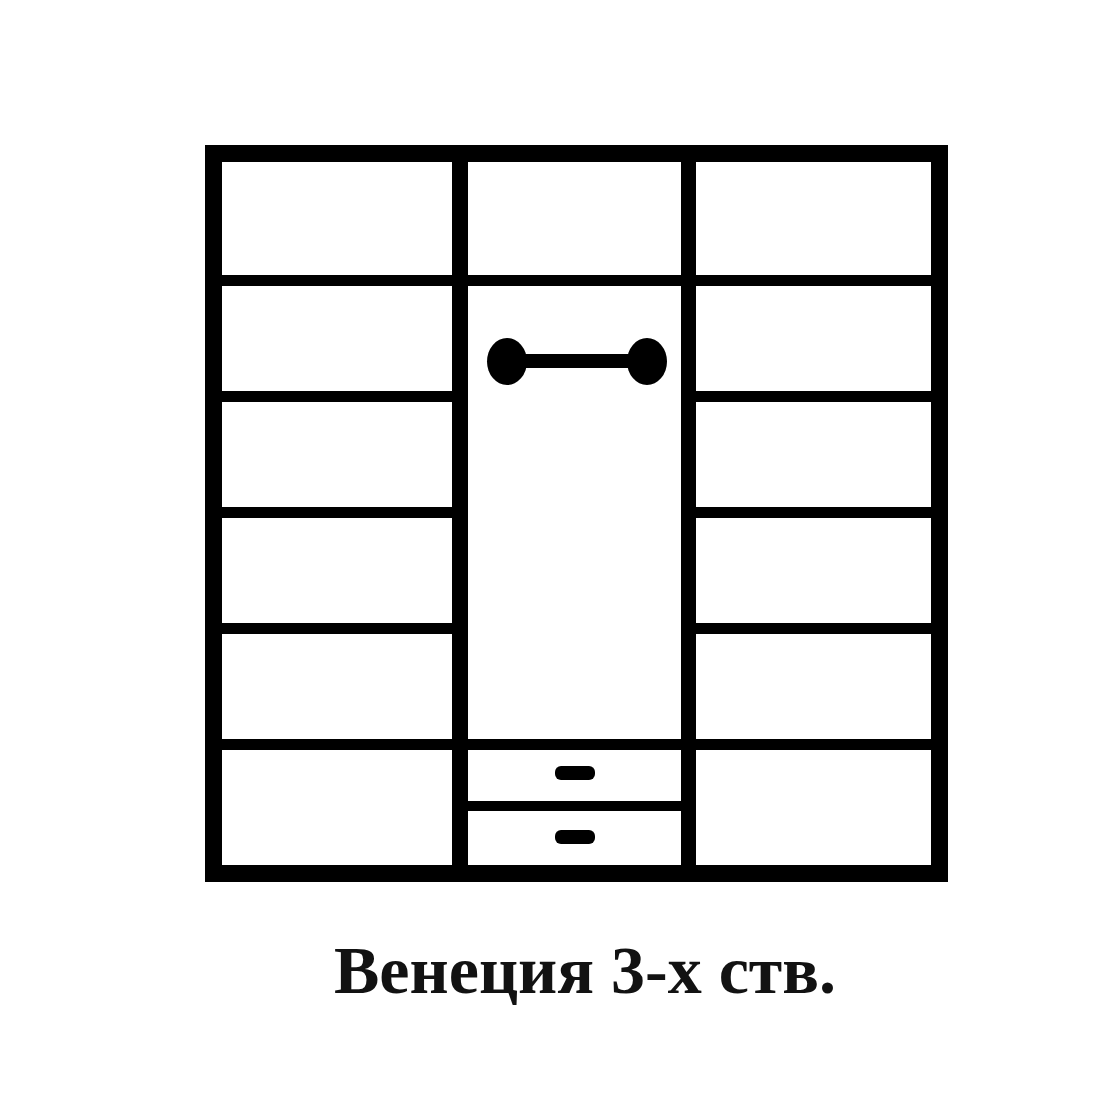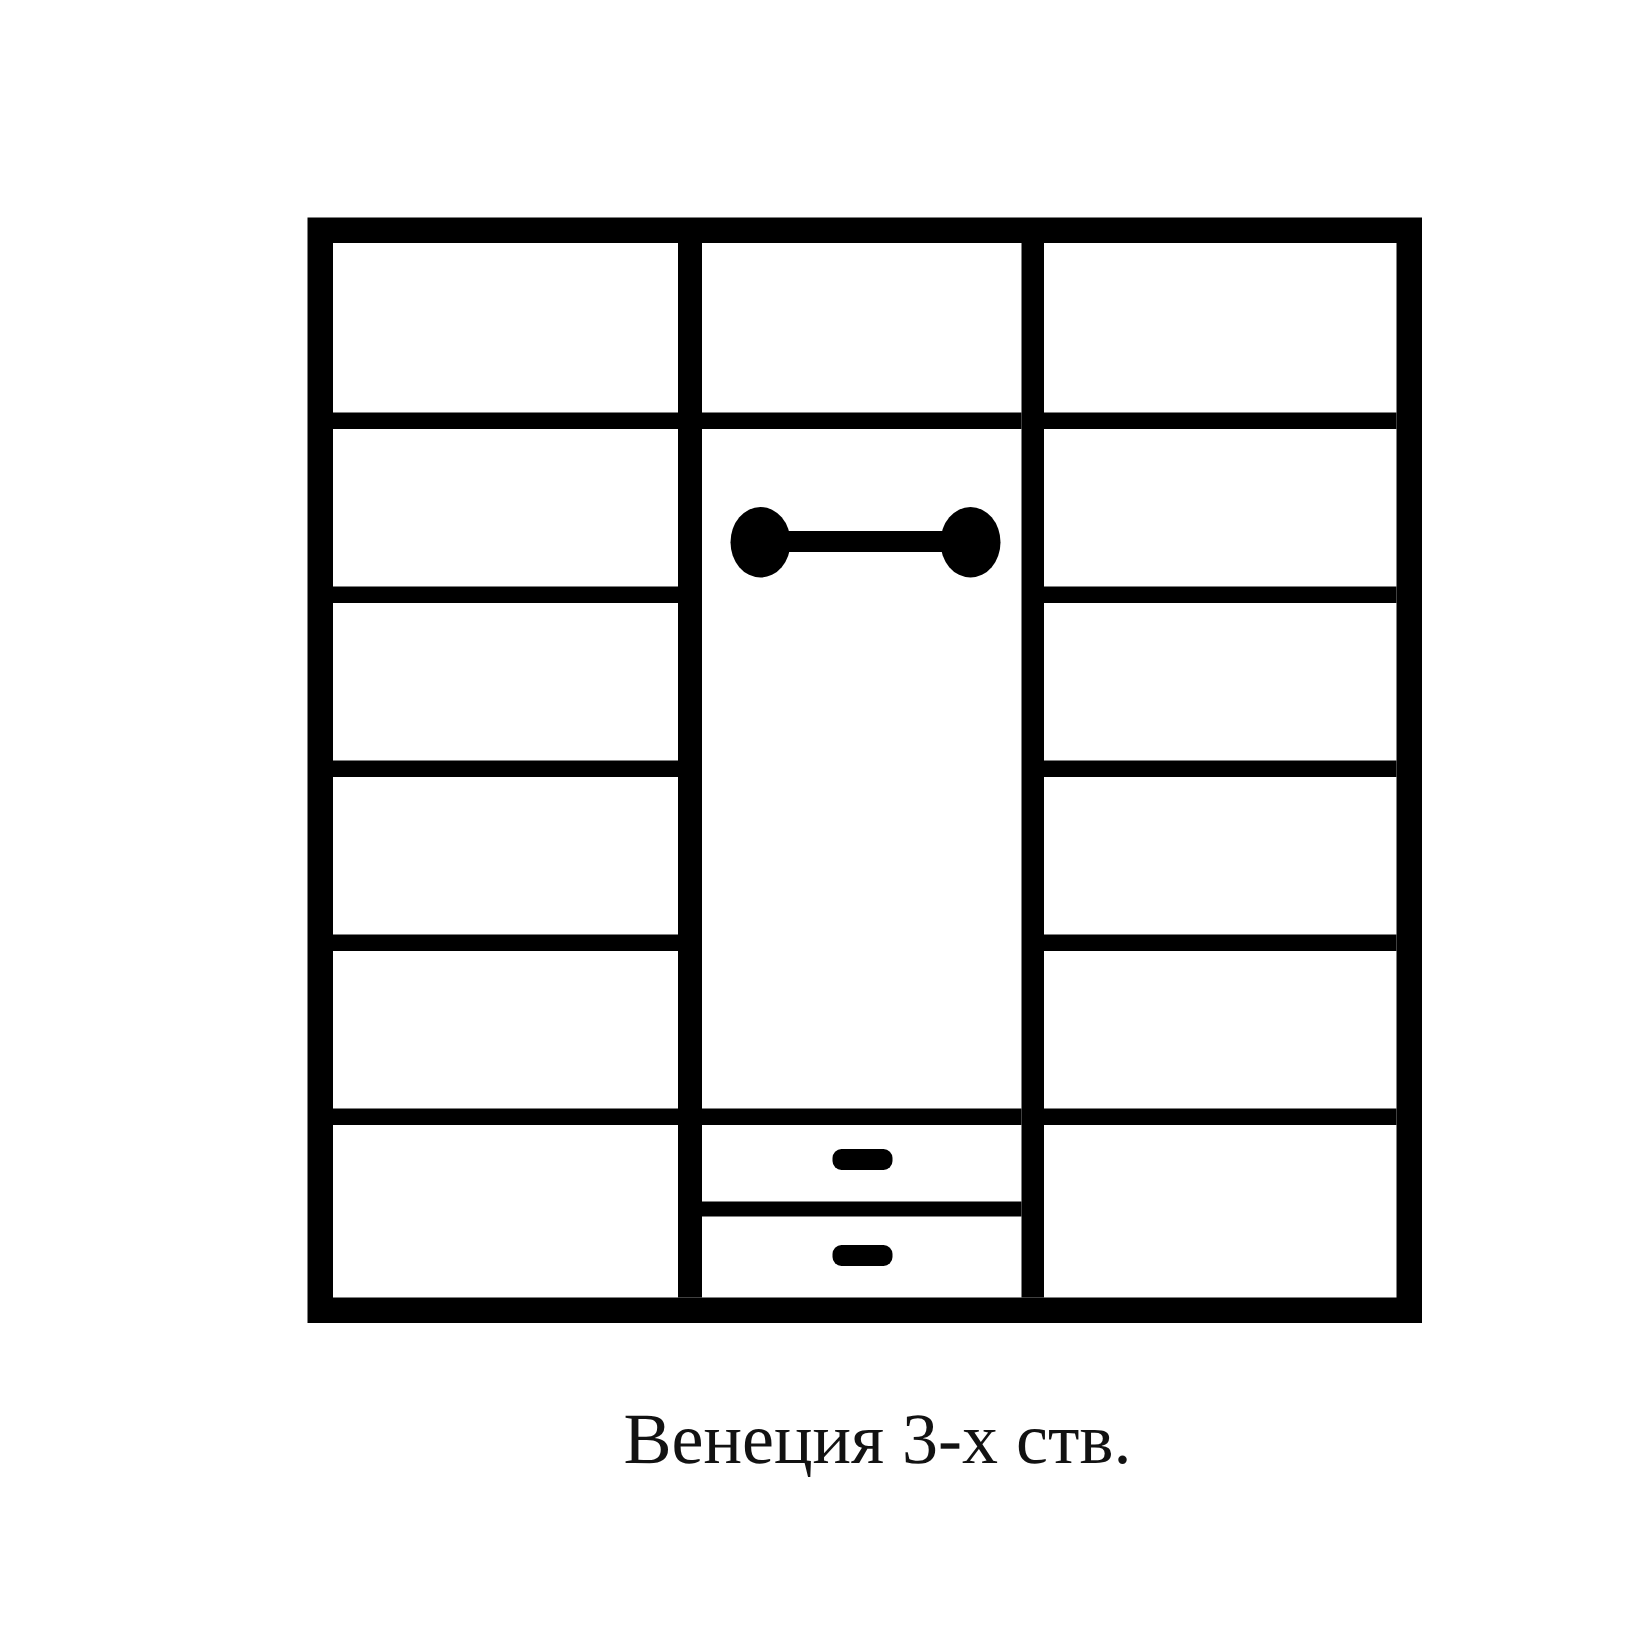--- a/index.html
+++ b/index.html
@@ -81,22 +81,22 @@
   }
   .handle.h1 { top: 766px; }
   .handle.h2 { top: 830px; }
   
   .caption {
     position: absolute;
     left: 205px;
     top: 936px;
     width: 760px;
     text-align: center;
-    font-weight: normal;
-    font-size: 48px;
+    font-weight: bold;
+    font-size: 68px;
     line-height: 1;
     color: #121212;
     white-space: nowrap;
   }
 </style>
 </head>
 <body>
 
 <div class="canvas">
 

